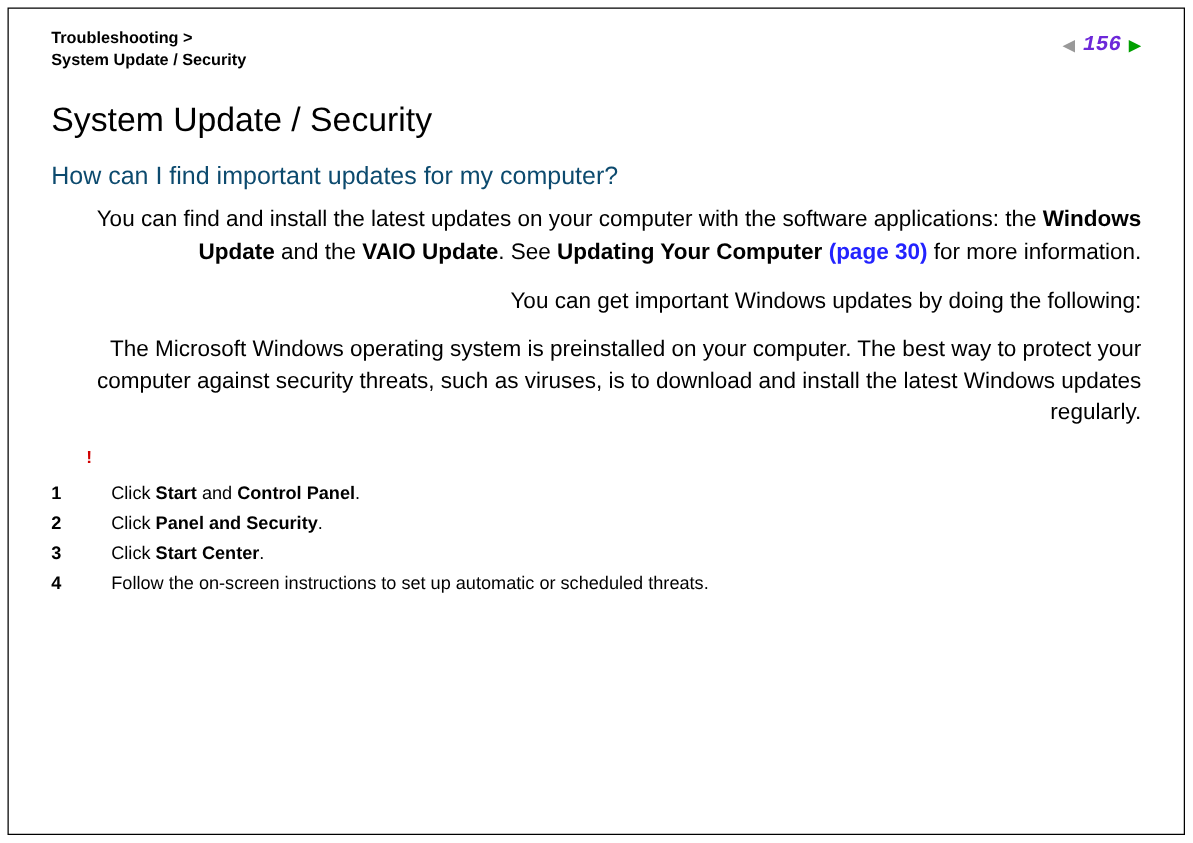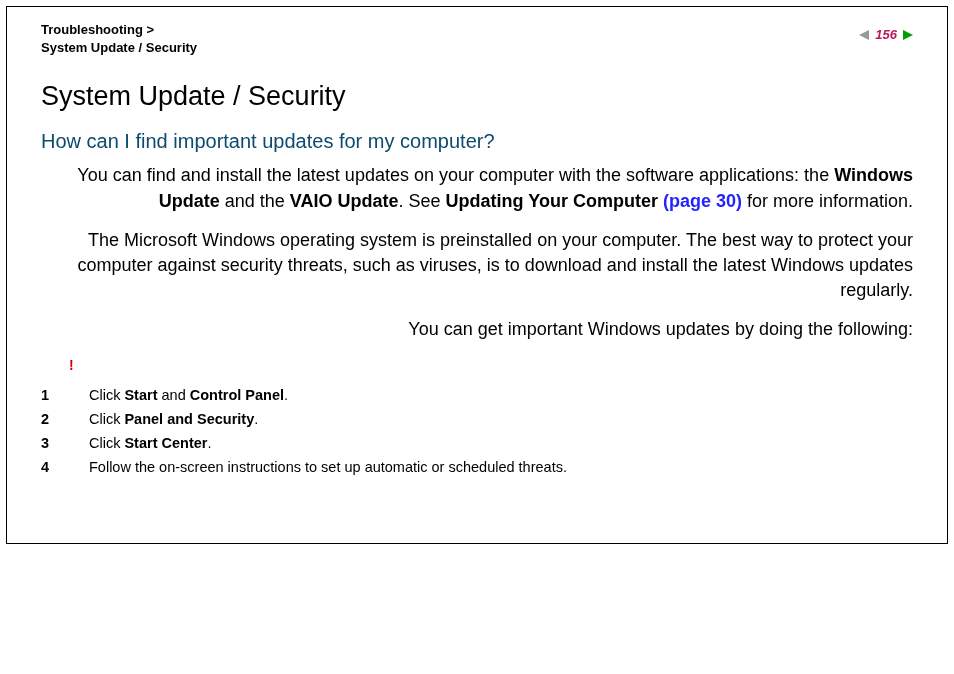--- a/index.html
+++ b/index.html
@@ -11,21 +11,21 @@
       font-family: Arial, Helvetica, sans-serif;
       background: #fff;
       width: 954px;
       height: 674px;
       position: relative;
       overflow: hidden;
     }
     .page {
       border: 1px solid #000;
       margin: 6px;
-      height: 538px;
+      height: 662px;
       position: relative;
       padding: 14px 34px 20px 34px;
     }
     .header {
       display: flex;
       justify-content: space-between;
       align-items: flex-start;
       margin-bottom: 24px;
     }
     .breadcrumb {
@@ -34,24 +34,25 @@
       color: #000;
       line-height: 1.4;
     }
     .page-nav {
       display: flex;
       align-items: center;
       gap: 6px;
       margin-top: 6px;
     }
     .page-number {
-      font-size: 13px;
+      font-size: 17px;
       font-weight: bold;
       font-style: italic;
-      color: #be185d;
+      color: #6d28d9;
+      font-family: Liberation Mono, monospace;
     }
     .nav-arrow {
       width: 0;
       height: 0;
       display: inline-block;
     }
     .nav-prev {
       border-top: 5px solid transparent;
       border-bottom: 5px solid transparent;
       border-right: 10px solid #999;
@@ -144,22 +145,22 @@
   </div>
 
   <div class="content">
     <h1>System Update / Security</h1>
 
     <h2>How can I find important updates for my computer?</h2>
     <p class="body-text">
       <span>You can find and install the latest updates on your computer with the software applications: the </span><span class="bold">Windows Update</span><span> and the </span><span class="bold">VAIO Update</span><span>. See </span><span class="bold">Updating Your Computer </span><span class="page-link">(page 30)</span><span> for more information.</span>
     </p>
 
+    <p class="body-text">You can get important Windows updates by doing the following:</p>
     <p class="body-text">The Microsoft Windows operating system is preinstalled on your computer. The best way to protect your computer against security threats, such as viruses, is to download and install the latest Windows updates regularly.</p>
-    <p class="body-text">You can get important Windows updates by doing the following:</p>
 
     <div class="note-block">
       <span class="note-icon">!</span>
     </div>
 
     <ol class="steps">
       <li class="step">
         <span class="step-num">1</span>
         <span class="step-text"><span>Click </span><span class="bold">Start</span><span> and </span><span class="bold">Control Panel</span><span>.</span></span>
       </li>

